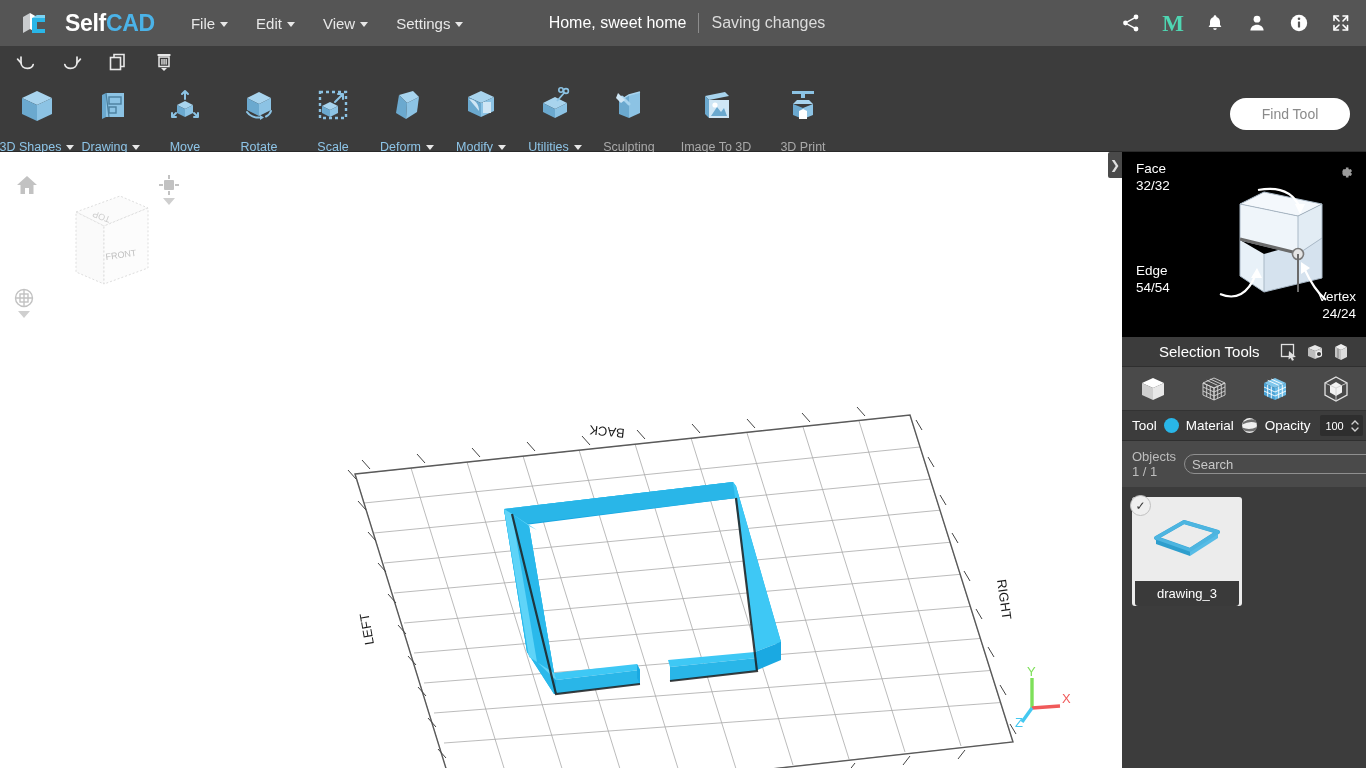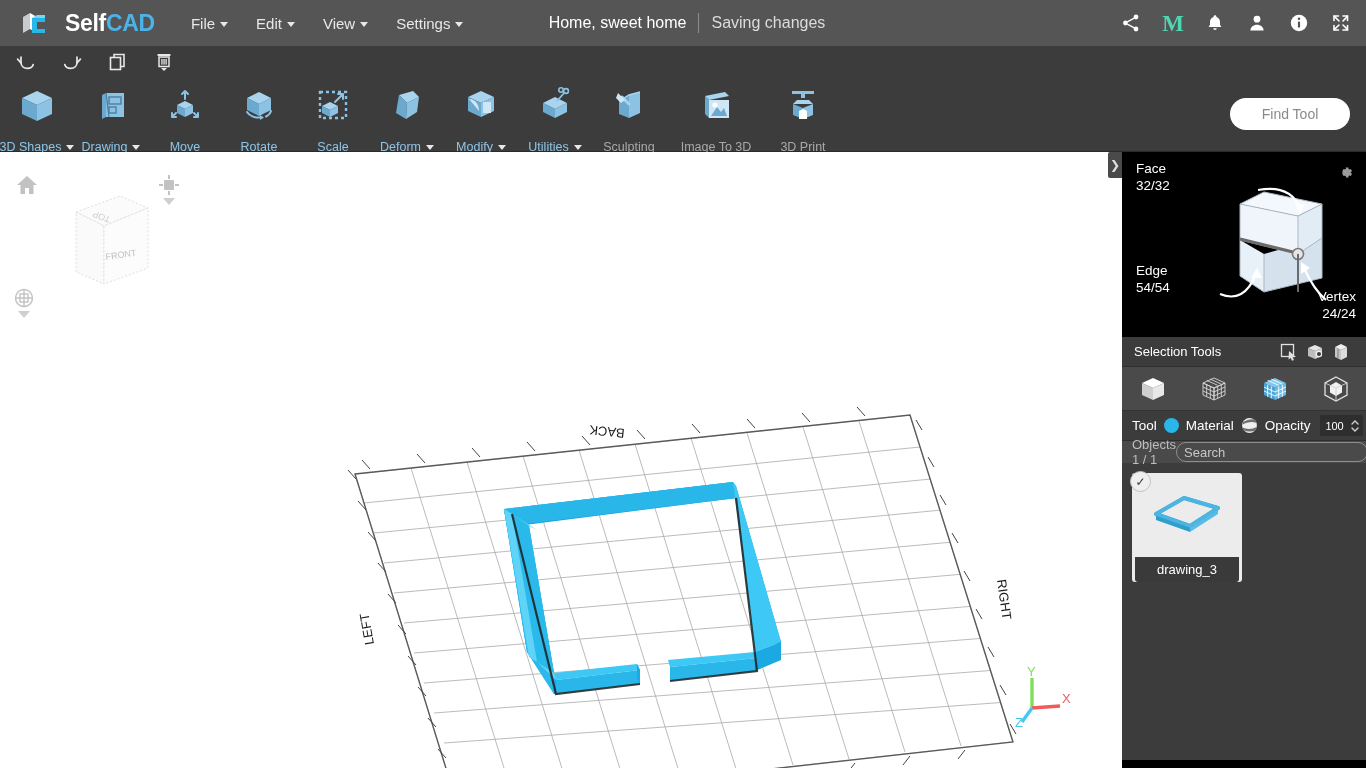--- a/index.html
+++ b/index.html
@@ -124,21 +124,21 @@
   .sv-face { left: 14px; top: 8px; }
   .sv-edge { left: 14px; top: 110px; }
   .sv-vertex { right: 10px; top: 136px; text-align: right; }
   .sv-box { position: absolute; left: 76px; top: 30px; }
 
   .sel-tools {
     height: 30px; background: #3c3c3c;
     display: flex; align-items: center; padding: 0 12px;
     border-bottom: 1px solid #2f2f2f;
   }
-  .sel-tools-label { color: #ffffff; font-size: 13px; flex: 1; }
+  .sel-tools-label { color: #ffffff; font-size: 15px; flex: 1; margin-left: 25px; }
   .st-icon { width: 26px; height: 22px; cursor: pointer;
              display: flex; align-items: center; justify-content: center; }
 
   .view-modes {
     height: 44px; background: #4a4a4a;
     display: flex; align-items: center; justify-content: space-around;
     border-bottom: 1px solid #333;
   }
   .vm-icon { width: 40px; height: 34px; cursor: pointer;
              display: flex; align-items: center; justify-content: center; }
@@ -159,22 +159,22 @@
     border-radius: 2px; height: 21px; margin-left: 2px;
   }
   .opacity-val {
     color: #ffffff; font-size: 11px; width: 30px; text-align: center;
     background: transparent; border: none; outline: none;
     font-family: "Liberation Sans", sans-serif;
   }
   .spin { display: flex; flex-direction: column; gap: 1px; padding-right: 3px; cursor: pointer; }
 
   .objects-header {
-    height: 22px; background: #4a4a4a;
-    display: flex; align-items: center; padding: 0 10px; gap: 0;
+    height: 46px; background: #4a4a4a;
+    display: flex; align-items: center; padding: 0 10px; gap: 8px;
   }
   .objects-count { color: #bdbdbd; font-size: 13px; }
   .search-pill {
     flex: 1; height: 20px; border-radius: 10px;
     border: 1px solid #8f8f8f; background: transparent;
     display: flex; align-items: center; padding: 0 7px;
   }
   .search-pill input {
     flex: 1; background: transparent; border: none; outline: none;
     color: #c8c8c8; font-size: 13px; font-family: "Liberation Sans", sans-serif;

